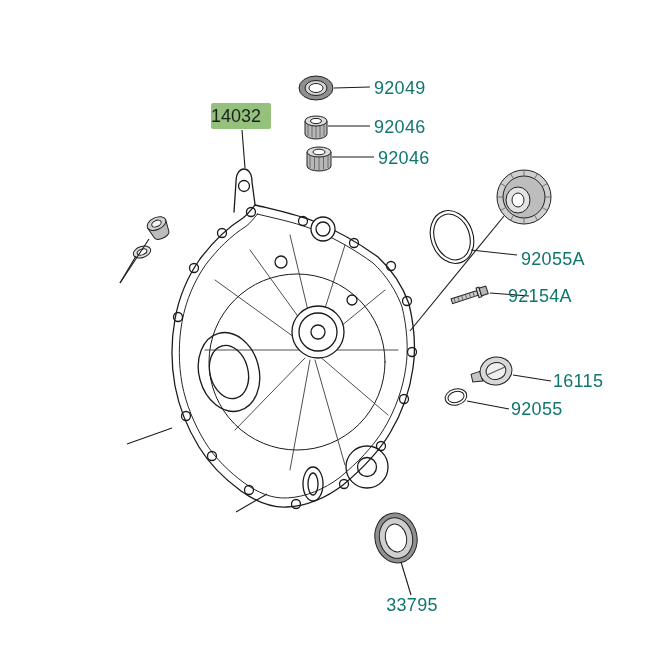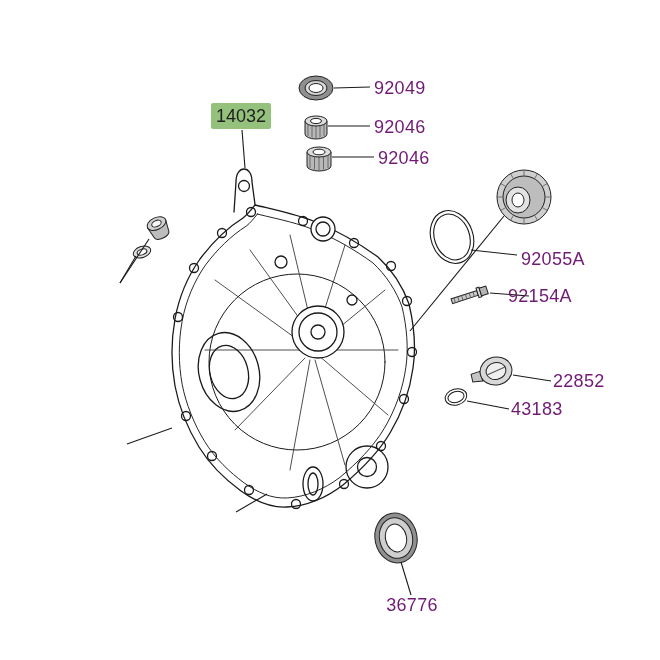--- a/index.html
+++ b/index.html
@@ -8,35 +8,35 @@
     background:#ffffff;
     font-family:"Liberation Sans", sans-serif;
     position:relative;
     overflow:hidden;
   }
   .stage{position:absolute;left:0;top:0;width:660px;height:660px;}
   svg{position:absolute;left:0;top:0;}
   .part-label{
     position:absolute;
     font-size:18px;
-    color:#701a75;
+    color:#0f766e;
     letter-spacing:0.3px;
     white-space:nowrap;
     line-height:22px;
   }
   .part-label.centered{text-align:center;}
   .highlight-tag{
     position:absolute;
     left:211px;top:103px;
     width:60px;height:26px;
     background:#94c17c;
     color:#1f1f1f;
     font-size:18px;
     line-height:26px;
-    text-align:center;
+    text-align:left;
     border-radius:2px;
   }
 </style>
 </head>
 <body>
 
 <div class="stage">
 
 <svg width="660" height="660" viewBox="0 0 660 660">
   <defs>
@@ -243,17 +243,17 @@
   </g>
 </svg>
 
 <div class="highlight-tag">14032</div>
 
 <div class="part-label" style="left:374px;top:77px;">92049</div>
 <div class="part-label" style="left:374px;top:116px;">92046</div>
 <div class="part-label" style="left:378px;top:147px;">92046</div>
 <div class="part-label" style="left:521px;top:248px;">92055A</div>
 <div class="part-label" style="left:508px;top:285px;">92154A</div>
-<div class="part-label" style="left:553px;top:370px;">22852</div>
-<div class="part-label" style="left:511px;top:398px;">43183</div>
-<div class="part-label centered" style="left:381px;top:594px;width:62px;">36776</div>
+<div class="part-label" style="left:553px;top:370px;">16115</div>
+<div class="part-label" style="left:511px;top:398px;">92055</div>
+<div class="part-label centered" style="left:381px;top:594px;width:62px;">33795</div>
 
 </div>
 
 </body></html>

